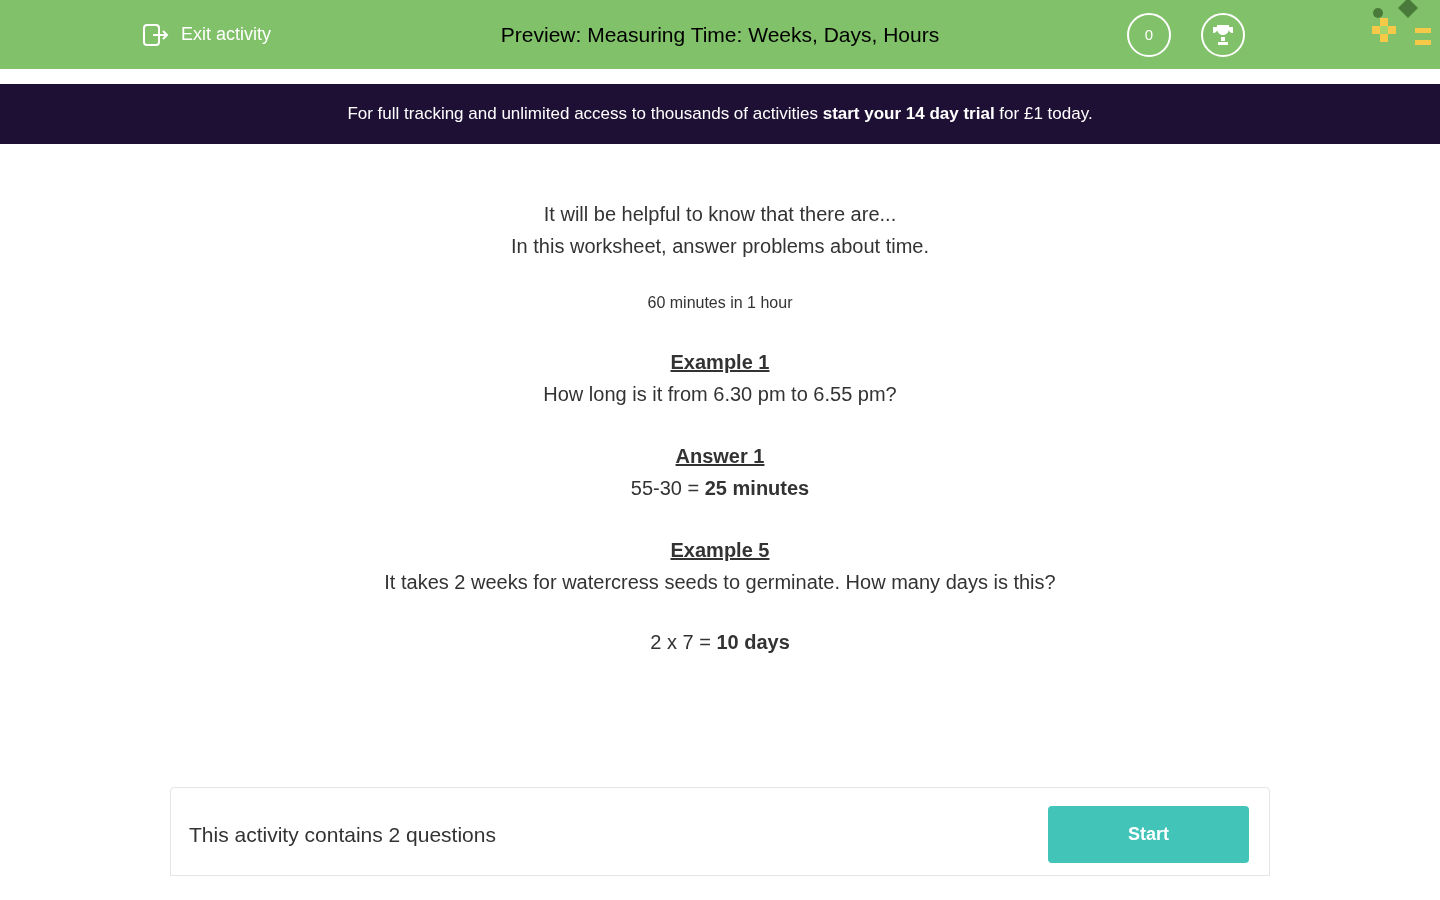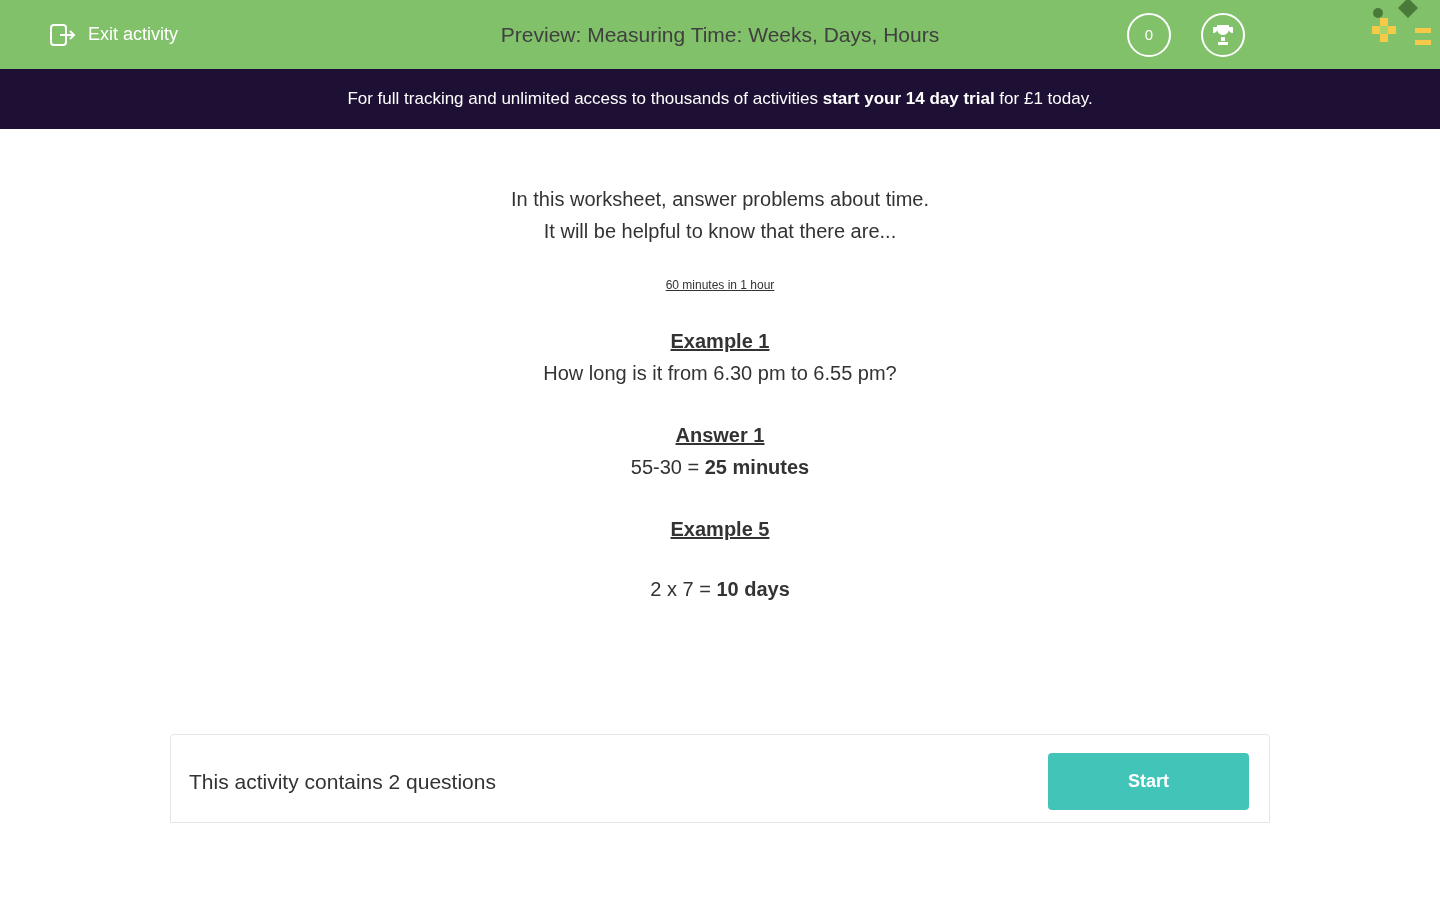--- a/index.html
+++ b/index.html
@@ -20,33 +20,34 @@
       padding: 0 50px;
       position: relative;
     }
     .exit-activity {
       display: flex;
       align-items: center;
       gap: 12px;
       color: #ffffff;
       font-size: 18px;
       cursor: pointer;
+      margin-left: 93px;
     }
     .exit-icon {
       width: 26px;
       height: 24px;
       stroke: #ffffff;
       fill: none;
       stroke-width: 2;
     }
     .header-title {
       position: absolute;
       left: 50%;
       transform: translateX(-50%);
-      color: #404040;
+      color: #000000;
       font-size: 21px;
       font-weight: 400;
     }
     .header-right {
       position: absolute;
       right: 195px;
       display: flex;
       align-items: center;
       gap: 30px;
     }
@@ -82,20 +83,21 @@
       top: 0;
       width: 65px;
       height: 55px;
     }
     .promo-banner {
       background: #1e1035;
       color: #ffffff;
       text-align: center;
       padding: 20px 0;
       font-size: 17px;
+      margin-top: 15px;
     }
     .promo-banner strong {
       font-weight: 700;
     }
     .content {
       max-width: 1100px;
       margin: 0 auto;
       padding: 55px 20px 40px;
       text-align: center;
       color: #333;
@@ -112,23 +114,22 @@
       margin-bottom: 2px;
     }
     .content .heading {
       font-weight: 700;
       text-decoration: underline;
       font-size: 20px;
       margin-bottom: 2px;
       margin-top: 32px;
     }
     .content .fact {
-      font-size: 12px;
+      font-size: 16px;
       margin-bottom: 2px;
-      text-decoration: underline;
     }
     .content strong {
       font-weight: 700;
     }
     .footer-card {
       max-width: 1100px;
       margin: 90px auto 0;
       border: 1px solid #e5e5e5;
       border-radius: 4px 4px 0 0;
       display: flex;
@@ -185,40 +186,41 @@
     <rect x="45" y="40" width="16" height="5" fill="#f7c948"></rect>
   </svg>
 </div>
 
 <div class="promo-banner">
   <span>For full tracking and unlimited access to thousands of activities </span><strong>start your 14 day trial</strong><span> for £1 today.</span>
 </div>
 
 <div class="content">
   <div class="para">
+    <p class="intro-line">It will be helpful to know that there are...</p>
     <p class="intro-line">In this worksheet, answer problems about time.</p>
-    <p class="intro-line">It will be helpful to know that there are...</p>
   </div>
 
   <div class="para">
     <p class="fact">60 minutes in 1 hour</p>
   </div>
 
   <div class="para">
     <p class="heading">Example 1</p>
     <p>How long is it from 6.30 pm to 6.55 pm?</p>
   </div>
 
   <div class="para">
     <p class="heading">Answer 1</p>
     <p><span>55-30 = </span><strong>25 minutes</strong></p>
   </div>
 
   <div class="para">
     <p class="heading">Example 5</p>
+    <p>It takes 2 weeks for watercress seeds to germinate.  How many days is this?</p>
   </div>
 
   <div>
     <p><span>2 x 7 = </span><strong>10 days</strong></p>
   </div>
 </div>
 
 <div class="footer-card">
   <div class="footer-text">This activity contains 2 questions</div>
   <button class="start-button">Start</button>

